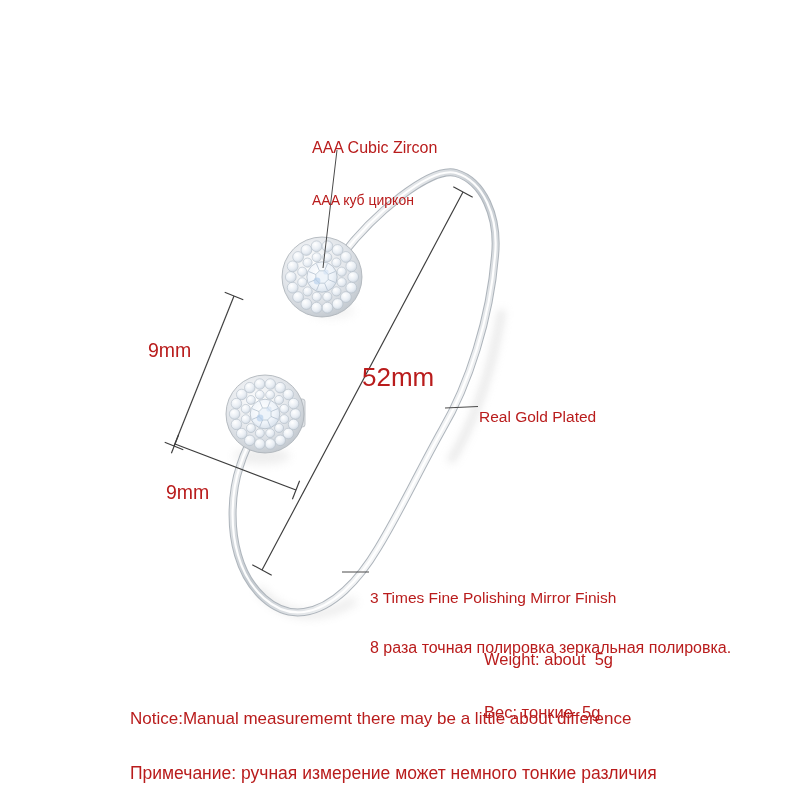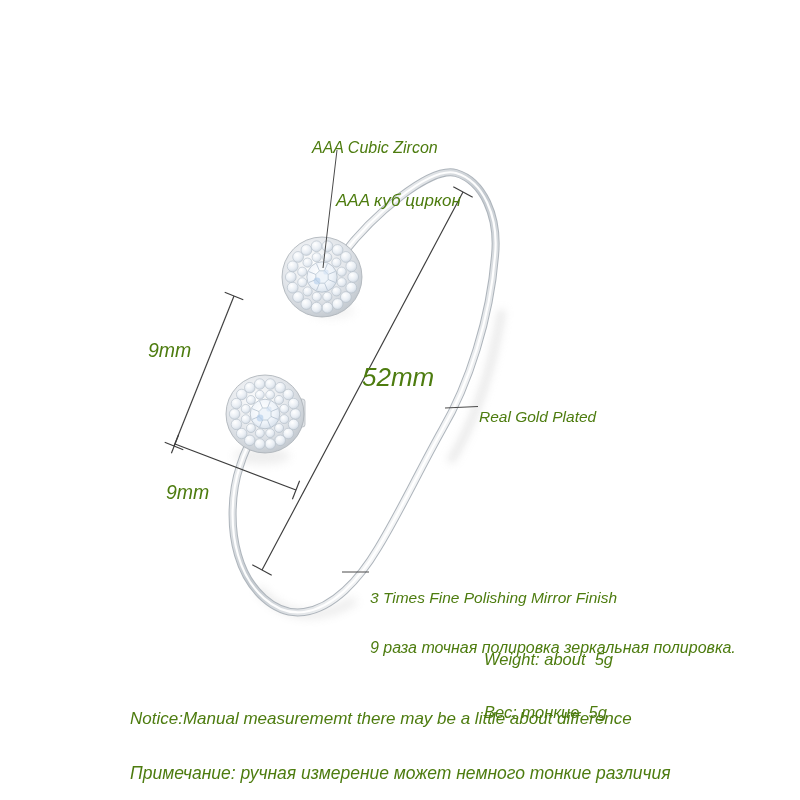--- a/index.html
+++ b/index.html
@@ -1,25 +1,25 @@
 <!DOCTYPE html>
 <html><head>
 <meta charset="utf-8">
 <style>
   html,body { margin:0; padding:0; background:#ffffff; }
   .stage {
     position:relative; width:741px; height:800px; background:#ffffff;
-    font-family:"Liberation Sans", sans-serif; color:#4d7c0f; overflow:hidden;font-style:italic;
+    font-family:"Liberation Sans", sans-serif; color:#b91c1c; overflow:hidden;
   }
   .lbl { position:absolute; white-space:pre; }
   .lbl div { white-space:pre; }
   .art { position:absolute; left:0; top:0; }
 
   .zircon-label    { left:312px; top:104px; font-size:16px; line-height:17.5px; }
-  .zircon-label .ru{ font-size:17px;margin-left:24px; }
+  .zircon-label .ru{ font-size:14px; }
   .dim-9mm-left    { left:148px; top:339px; font-size:19.5px; }
   .dim-52mm        { left:362px; top:362px; font-size:26px; }
   .plating-label   { left:479px; top:376px; font-size:15.5px; line-height:16.5px; }
   .plating-label .ru{ font-size:16px; }
   .dim-9mm-bottom  { left:166px; top:481px; font-size:19.5px; }
   .polishing-label { left:370px; top:557px; font-size:15.5px; line-height:16.5px; }
   .polishing-label .ru{ font-size:16px; }
   .weight-label    { left:484px; top:616px; font-size:16.5px; line-height:17.5px; }
   .notice-label    { left:130px; top:674px; font-size:17px; line-height:18px; }
   .notice-label .ru{ font-size:17.5px; }
@@ -211,21 +211,21 @@
   <div class="lbl dim-52mm">52mm</div>
 
   <div class="lbl plating-label">
     <div class="en">Real Gold Plated</div>
   </div>
 
   <div class="lbl dim-9mm-bottom">9mm</div>
 
   <div class="lbl polishing-label">
     <div class="en">3 Times Fine Polishing Mirror Finish</div>
-    <div class="ru">9 раза точная полировка зеркальная полировка.</div>
+    <div class="ru">8 раза точная полировка зеркальная полировка.</div>
   </div>
 
   <div class="lbl weight-label">
     <div class="en">Weight: about  5g</div>
     <div class="ru">Вес: тонкие  5g</div>
   </div>
 
   <div class="lbl notice-label">
     <div class="en">Notice:Manual measurememt there may be a little about difference</div>
     <div class="ru">Примечание: ручная измерение может немного тонкие различия</div>

